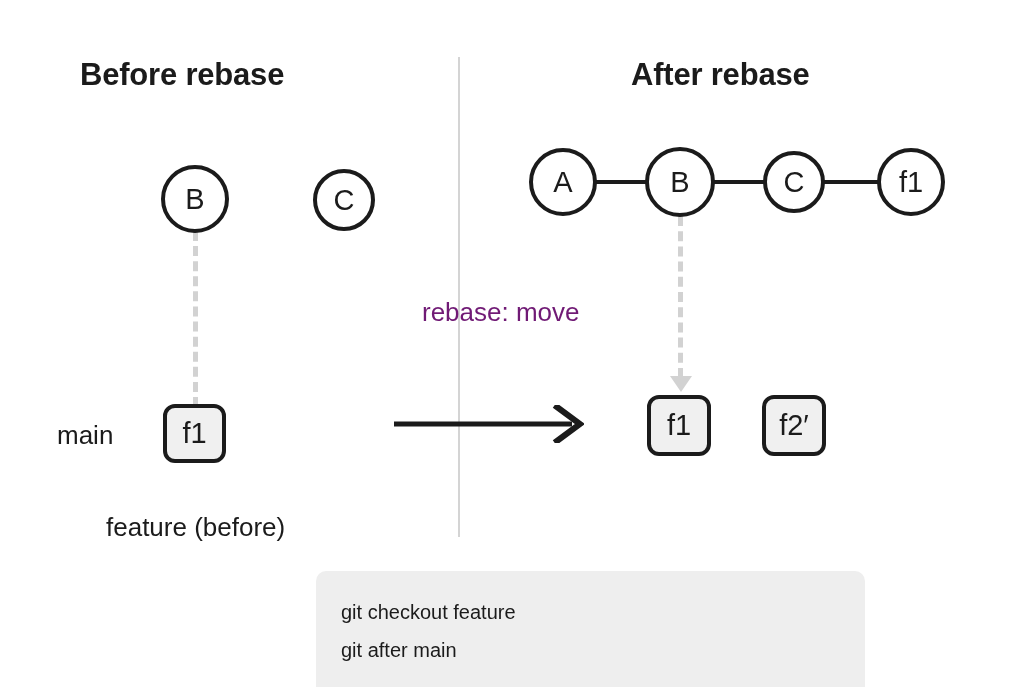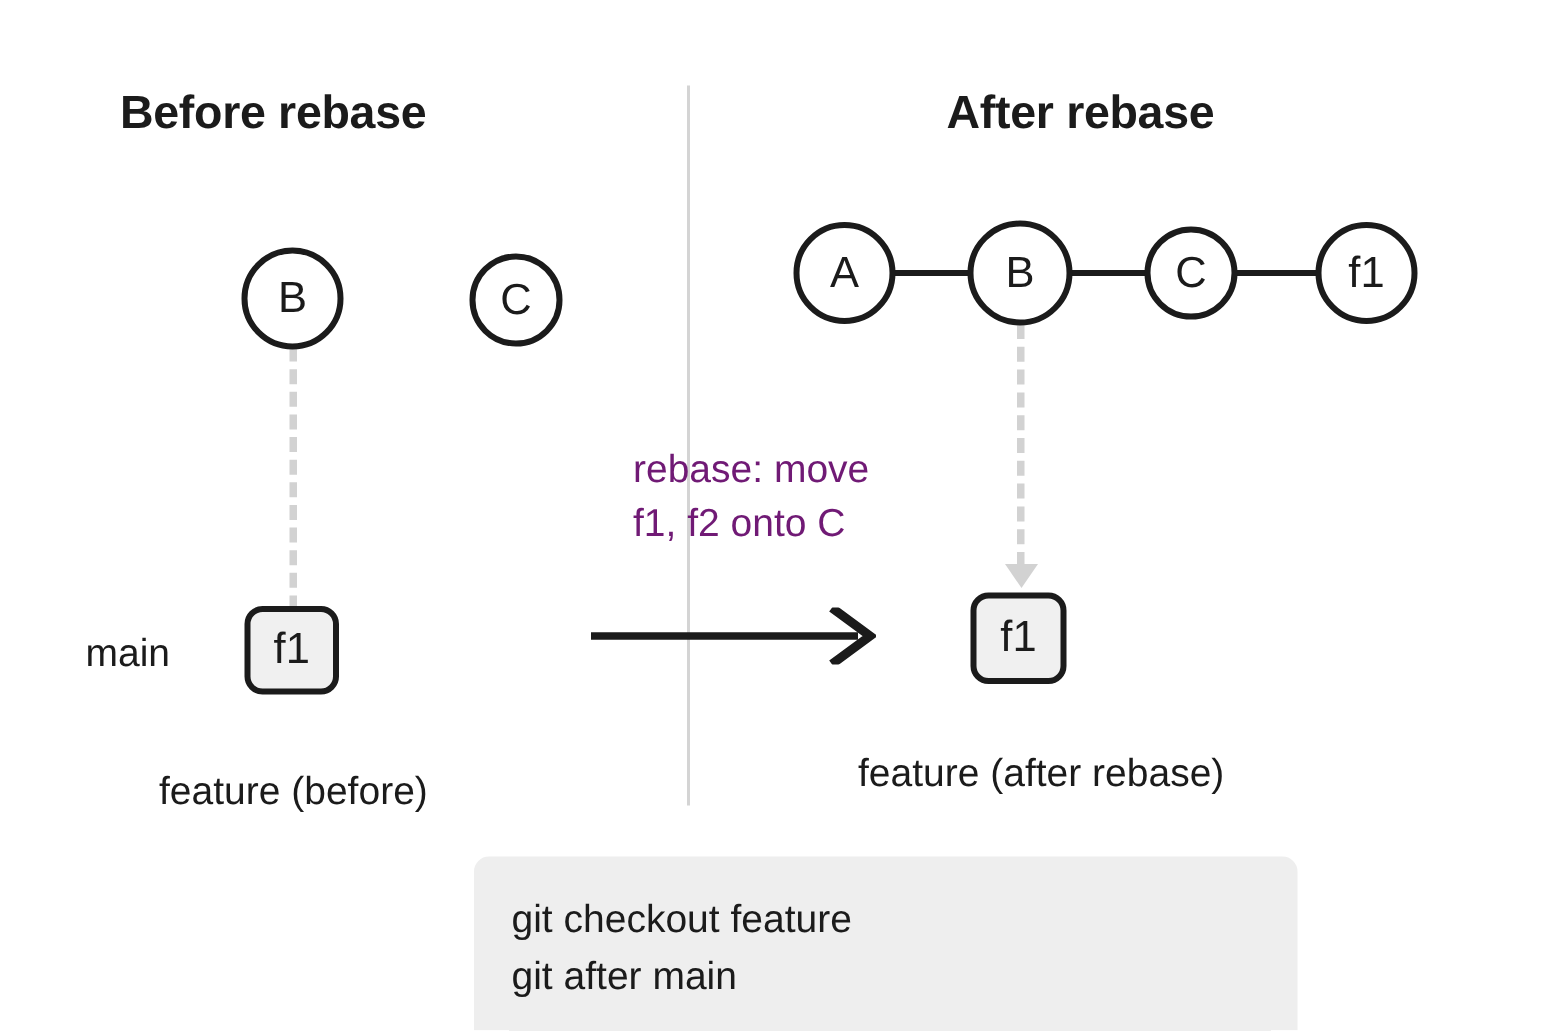--- a/index.html
+++ b/index.html
@@ -153,21 +153,21 @@
     left: 316px;
     top: 571px;
     width: 549px;
     height: 116px;
     background: #eeeeee;
     border-radius: 10px 10px 0 0;
     box-sizing: border-box;
     padding: 22px 0 0 25px;
   }
   .command-line {
-    font-size: 26px;
+    font-size: 20px;
     line-height: 38px;
     color: #1b1b1b;
     white-space: nowrap;
   }
 </style>
 </head>
 <body>
 
 <div id="stage">
 
@@ -184,21 +184,20 @@
   <div class="commit-node" id="node-left-c">C</div>
 
   <div class="label" id="label-main">main</div>
 
   <div class="commit-box" id="box-left-f1">f1</div>
 
   <div class="label" id="label-feature-before">feature (before)</div>
 
   <div id="caption">
     <div>rebase: move</div>
-    <div>f1, f2 onto C</div>
   </div>
 
   <svg id="transform-arrow" viewBox="0 0 190 38">
     <line x1="0" y1="19" x2="178" y2="19" stroke="#1b1b1b" stroke-width="5"></line>
     <polyline points="163,2 186,19 163,36" fill="none" stroke="#1b1b1b" stroke-width="6" stroke-linecap="square" stroke-linejoin="miter"></polyline>
   </svg>
 
   <div class="connector" id="conn-a-b"></div>
   <div class="connector" id="conn-b-c"></div>
   <div class="connector" id="conn-c-f1"></div>
@@ -209,21 +208,21 @@
   <div class="commit-node" id="node-a">A</div>
 
   <div class="commit-node" id="node-b">B</div>
 
   <div class="commit-node" id="node-c">C</div>
 
   <div class="commit-node" id="node-f1">f1</div>
 
   <div class="commit-box" id="box-f1">f1</div>
 
-
-  <div class="label" id="label-feature-after">feature (after rebase)</div>
+  <div class="commit-box" id="box-f2">f2′</div>
+
 
   <div id="command-block">
     <div class="command-line">git checkout feature</div>
     <div class="command-line">git after main</div>
   </div>
 
 </div>
 
 </body></html>

